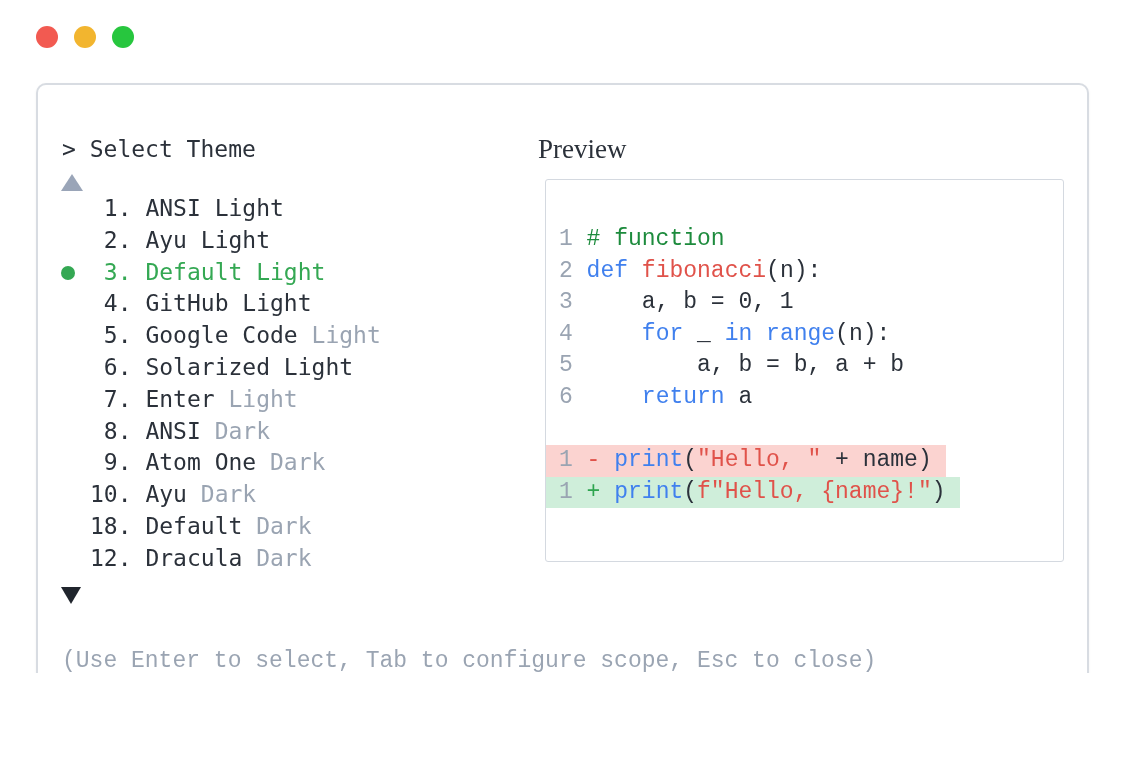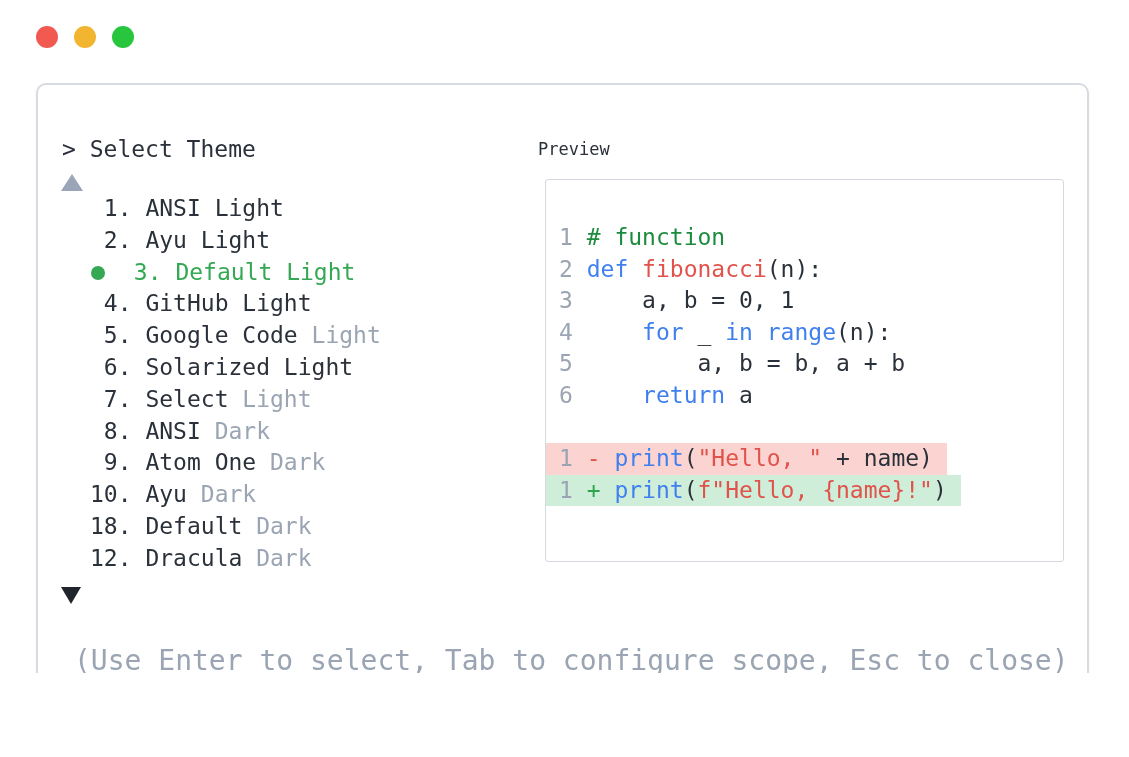--- a/index.html
+++ b/index.html
@@ -12,44 +12,44 @@
   .light.red{background:var(--traffic-red);}
   .light.yellow{background:var(--traffic-yellow);}
   .light.green{background:var(--traffic-green);}
 
   
   .panel{position:absolute;left:36px;top:83px;width:1053px;height:634px;box-sizing:border-box;
          background:#ffffff;border:2px solid var(--border);border-radius:10px;
          box-shadow:0 1px 3px rgba(16,24,40,.05);}
 
   .prompt{position:absolute;left:24px;top:48px;font-size:23px;line-height:32px;color:var(--text-dark);white-space:pre;}
-  .preview-label{position:absolute;left:500px;top:48px;font-size:17px;line-height:32px;color:var(--text-dark);}
+  .preview-label{position:absolute;left:500px;top:48px;font-size:27px;line-height:32px;color:var(--text-dark);font-family:Liberation Serif, serif;}
 
   .arrow-up{position:absolute;left:23px;top:89px;width:0;height:0;
             border-left:11px solid transparent;border-right:11px solid transparent;
             border-bottom:17px solid var(--arrow-muted);}
   .arrow-down{position:absolute;left:23px;top:502px;width:0;height:0;
             border-left:10px solid transparent;border-right:10px solid transparent;
             border-top:17px solid var(--arrow-dark);}
 
   .theme-list{position:absolute;left:0;top:108px;right:520px;}
   .theme-row{position:relative;height:31.8px;line-height:31.8px;font-size:23px;
              padding-left:52px;white-space:pre;color:var(--text-dark);}
-  .theme-row.selected{color:var(--accent-green);margin-left:30px;}
+  .theme-row.selected{color:var(--accent-green);}
   .seg-muted{color:var(--muted);text-align:center;}
   .dot{position:absolute;left:23px;top:9px;width:14px;height:14px;border-radius:50%;
        background:var(--accent-green);}
 
-  .help{position:absolute;left:36px;top:560px;font-size:28px;line-height:32px;color:var(--muted);white-space:pre;}
+  .help{position:absolute;left:24px;top:560px;font-size:23px;line-height:32px;color:var(--muted);white-space:pre;font-family:Liberation Mono, monospace;}
 
   .preview-box{position:absolute;left:507px;top:94px;width:519px;height:383px;box-sizing:border-box;
                border:1.5px solid var(--border-light);border-radius:3px;background:#ffffff;overflow:hidden;}
   .code-area{padding-top:42px;}
   .code-line{height:31.6px;line-height:31.6px;font-size:23px;white-space:pre;color:var(--text-dark);}
-  .line-inner{display:inline-block;height:31.6px;padding-left:13px;}
+  .line-inner{display:inline-block;height:31.6px;padding-left:13px;font-family:Liberation Mono, monospace;}
   .diff-del .line-inner{background:var(--diff-del-bg);padding-right:14px;}
   .diff-add .line-inner{background:var(--diff-add-bg);padding-right:14px;}
   .ln{color:var(--muted);}
   .tk-plain{color:var(--text-dark);}
   .tk-kw{color:var(--code-blue);}
   .tk-red{color:var(--code-red);}
   .tk-comment{color:var(--code-comment);}
   .tk-del{color:var(--code-red);}
   .tk-add{color:var(--diff-add-green);}
 </style>
@@ -70,21 +70,21 @@
 
     <div class="arrow-up"></div>
 
     <div class="theme-list">
         <div class="theme-row"><span class="num"> 1. </span><span class="seg-normal">ANSI Light</span></div>
         <div class="theme-row"><span class="num"> 2. </span><span class="seg-normal">Ayu Light</span></div>
         <div class="theme-row selected"><span class="dot"></span><span class="num"> 3. </span><span class="seg-normal">Default Light</span></div>
         <div class="theme-row"><span class="num"> 4. </span><span class="seg-normal">GitHub Light</span></div>
         <div class="theme-row"><span class="num"> 5. </span><span class="seg-normal">Google Code </span><span class="seg-muted">Light</span></div>
         <div class="theme-row"><span class="num"> 6. </span><span class="seg-normal">Solarized Light</span></div>
-        <div class="theme-row"><span class="num"> 7. </span><span class="seg-normal">Select </span><span class="seg-muted">Light</span></div>
+        <div class="theme-row"><span class="num"> 7. </span><span class="seg-normal">Enter </span><span class="seg-muted">Light</span></div>
         <div class="theme-row"><span class="num"> 8. </span><span class="seg-normal">ANSI </span><span class="seg-muted">Dark</span></div>
         <div class="theme-row"><span class="num"> 9. </span><span class="seg-normal">Atom One </span><span class="seg-muted">Dark</span></div>
         <div class="theme-row"><span class="num">10. </span><span class="seg-normal">Ayu </span><span class="seg-muted">Dark</span></div>
         <div class="theme-row"><span class="num">18. </span><span class="seg-normal">Default </span><span class="seg-muted">Dark</span></div>
         <div class="theme-row"><span class="num">12. </span><span class="seg-normal">Dracula </span><span class="seg-muted">Dark</span></div>
       </div>
 
     <div class="arrow-down"></div>
 
     <div class="help">(Use Enter to select, Tab to configure scope, Esc to close)</div>

